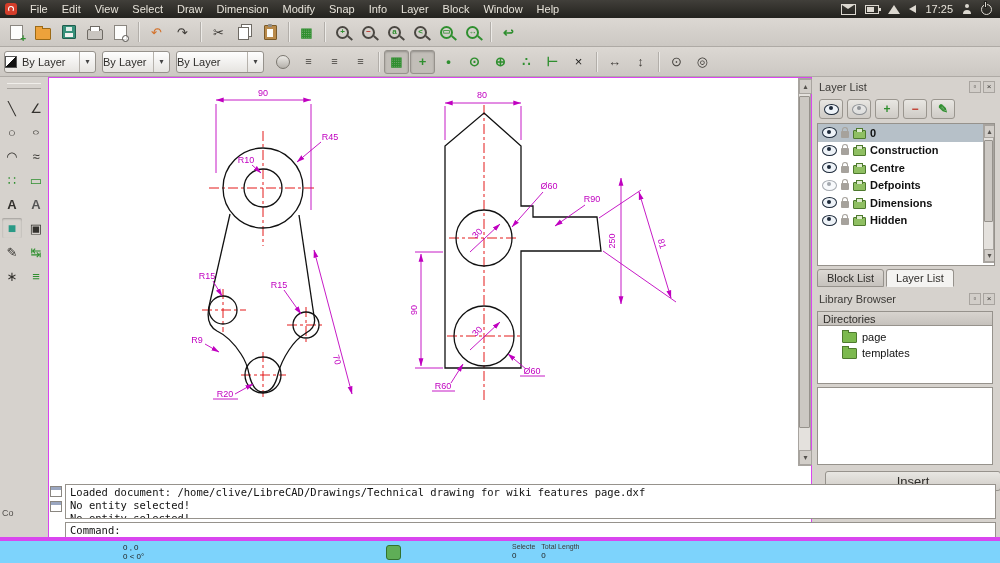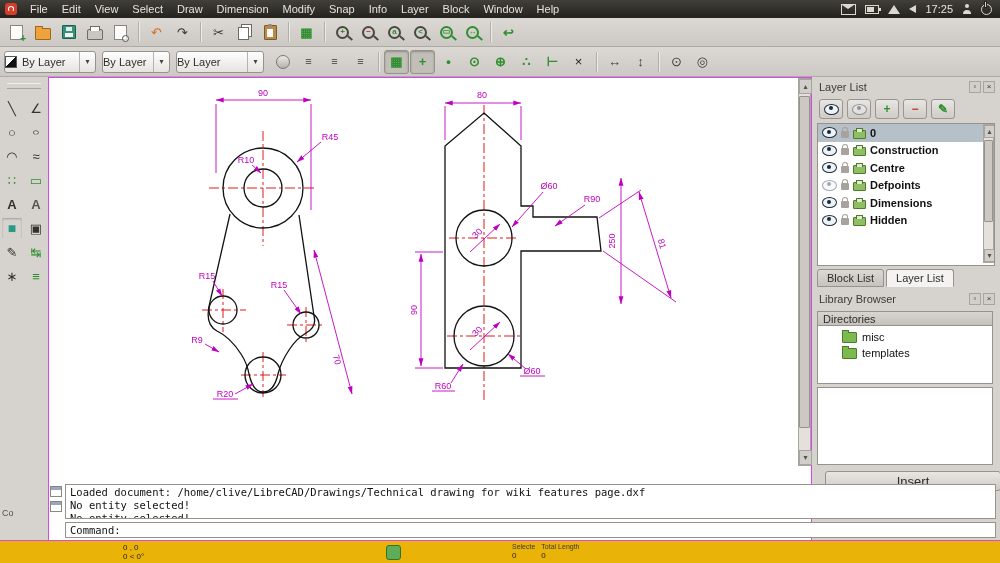--- a/index.html
+++ b/index.html
@@ -126,21 +126,21 @@
   
   #console-icons{position:absolute;left:50px;top:486px;display:flex;flex-direction:column;gap:4px}
   .winico{width:12px;height:11px;border:1px solid #8a8680;background:#fff;position:relative;padding:0}
   .winico::before{content:"";position:absolute;top:0;left:0;right:0;height:3px;background:#9aa6c0}
   #console-box{position:absolute;left:65px;top:484px;width:931px;height:35px;background:#fff;border:1px solid #96928c;
                overflow:hidden;font-family:"DejaVu Sans Mono",monospace;font-size:10.5px;color:#111;line-height:13px;padding:1px 4px;box-sizing:border-box}
   #command-line{position:absolute;left:65px;top:522px;width:931px;height:16px;background:#fff;border:1px solid #96928c;
                 font-family:"DejaVu Sans Mono",monospace;font-size:10.5px;color:#111;display:flex;align-items:center;padding:0 4px;box-sizing:border-box}
   #console-dock{position:absolute;left:2px;top:508px;font-size:9px;color:#55524e}
   
-  #statusbar{position:absolute;left:0;right:0;bottom:0;height:22px;background:#eab308;border-top:1px solid #d946ef;font-size:8px;color:#1d1c1a}
+  #statusbar{position:absolute;left:0;right:0;bottom:0;height:22px;background:#7dd3fc;border-top:4px solid #d946ef;font-size:8px;color:#1d1c1a}
   #coords{position:absolute;left:123px;top:2px;line-height:9px}
   #snap-ind{position:absolute;left:386px;top:4px;width:13px;height:13px;border-radius:3px;background:#5fae57;border:1px solid #33722d}
   #seltable{position:absolute;left:512px;top:1px;display:flex;gap:6px}
   .stcol .h{font-size:7px;color:#3a3835;line-height:9px}
   .stcol .v{font-size:8px;line-height:10px}
   
   text{font-family:"Liberation Sans",sans-serif}
 </style>
 </head>
 <body>
@@ -554,21 +554,21 @@
   </div>
   <div class="ptitle">
     <span class="t">Library Browser</span>
     <button class="phbtn">▫</button>
     <button class="phbtn">×</button>
   </div>
   <div id="dir-header">Directories</div>
   <div id="dir-tree">
     <div class="tree-item">
       <span class="folder-green"></span>
-      <span>misc</span>
+      <span>page</span>
       </div>
     <div class="tree-item">
       <span class="folder-green"></span>
       <span>templates</span>
       </div>
   </div>
   <div id="preview-box"></div>
   <button id="insert-btn">Insert</button>
 </div>
 

